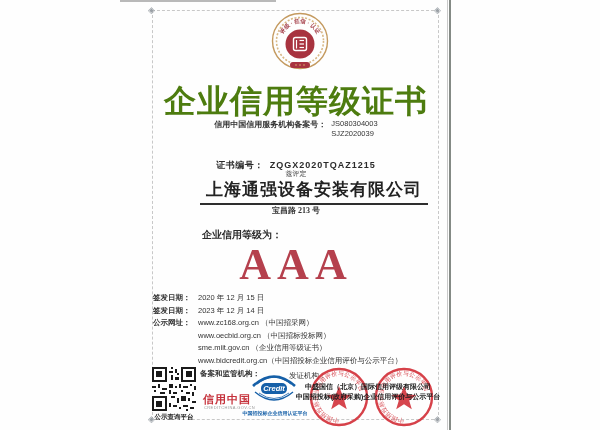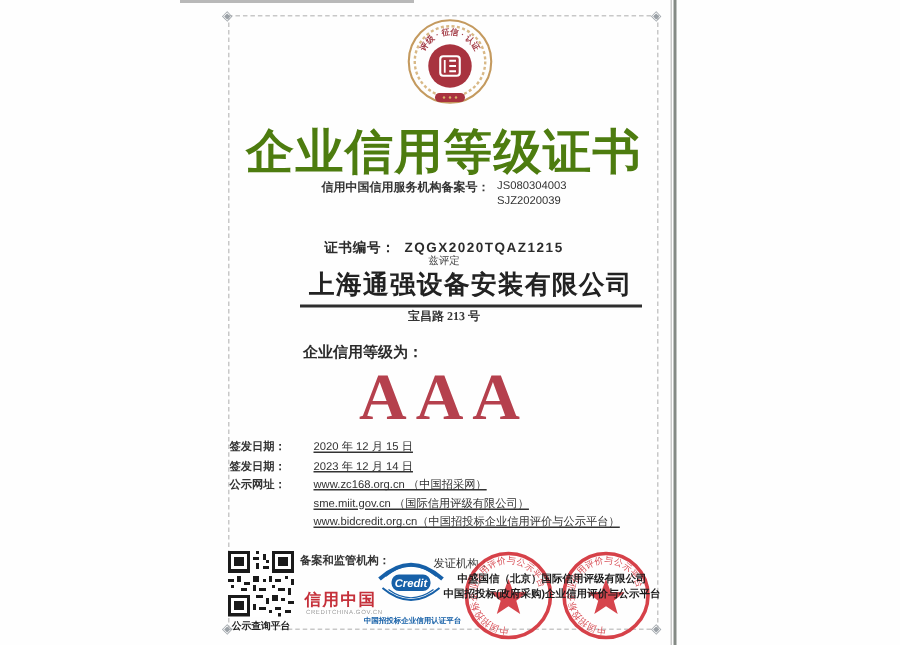--- a/index.html
+++ b/index.html
@@ -37,21 +37,21 @@
   .company { display:inline-block; font-family:"Liberation Serif","DejaVu Serif",serif; font-size:17px; font-weight:bold; color:#222; letter-spacing:1px; padding:0 6px 2px 6px; border-bottom:2px solid #2e2e2e;margin-left:36px; }
   .address { position:absolute; left:152px; top:205px; width:288px; text-align:center; font-size:8px; font-weight:bold; color:#333; font-family:"Liberation Serif","DejaVu Serif",serif; }
 
   .rating-label { position:absolute; left:202px; top:228px; font-size:10px; font-weight:bold; color:#2b2b2b; }
   .rating { position:absolute; left:152px; top:239px; width:288px; text-align:center;
             font-family:"Liberation Serif","DejaVu Serif",serif; font-size:44px; font-weight:bold; color:#b5404d; letter-spacing:6px; }
 
   .details { position:absolute; left:153px; top:292px; width:290px; }
   .details .row { display:flex; font-size:7.5px; color:#333; line-height:12.6px; }
   .details .row .lbl { width:44px; font-weight:bold; flex:none; }
-  .details .row .val { margin-left:12px;text-decoration:underline; }
+  .details .row .val { margin-left:1px; }
 
   
   .qr { position:absolute; left:152px; top:367px; width:44px; height:44px; }
   .qr-caption { position:absolute; left:147px; top:413px; width:54px; text-align:center; font-size:6.5px; font-weight:bold; color:#222; }
   .regulator-label { position:absolute; left:200px; top:369px; font-size:7.5px; color:#333;font-weight:bold; }
   .credit-china { position:absolute; left:203px; top:392px; font-size:11px; font-weight:bold; color:#c5313b; letter-spacing:1px; }
   .credit-china-caption { position:absolute; left:204px; top:405px; font-size:4px; color:#9a9a9a; letter-spacing:0.4px; }
   .credit-logo { position:absolute; left:246px; top:366px; width:56px; height:44px; }
   .credit-logo-caption { position:absolute; left:238px; top:410px; width:74px; text-align:center; font-size:5px; font-weight:bold; color:#1660a8; }
   .issuer-label { position:absolute; left:289px; top:371px; font-size:7.5px; color:#333; }
@@ -126,21 +126,25 @@
     <div class="row">
         <span class="lbl">签发日期：</span>
         <span class="val">2023 年 12 月 14 日</span>
       </div>
     <div class="row">
         <span class="lbl">公示网址：</span>
         <span class="val">www.zc168.org.cn （中国招采网）</span>
       </div>
     <div class="row">
         <span class="lbl"></span>
-        <span class="val">sme.miit.gov.cn （国际信用评级有限公司）</span>
+        <span class="val">www.oecbid.org.cn （中国招标投标网）</span>
+      </div>
+    <div class="row">
+        <span class="lbl"></span>
+        <span class="val">sme.miit.gov.cn （企业信用等级证书）</span>
       </div>
     <div class="row">
         <span class="lbl"></span>
         <span class="val">www.bidcredit.org.cn（中国招投标企业信用评价与公示平台）</span>
       </div>
   </div>
 
   <svg class="qr" viewBox="0 0 21 21" shape-rendering="crispEdges">
     <rect width="21" height="21" fill="#fff"></rect>
     <g fill="#1a1a1a">

